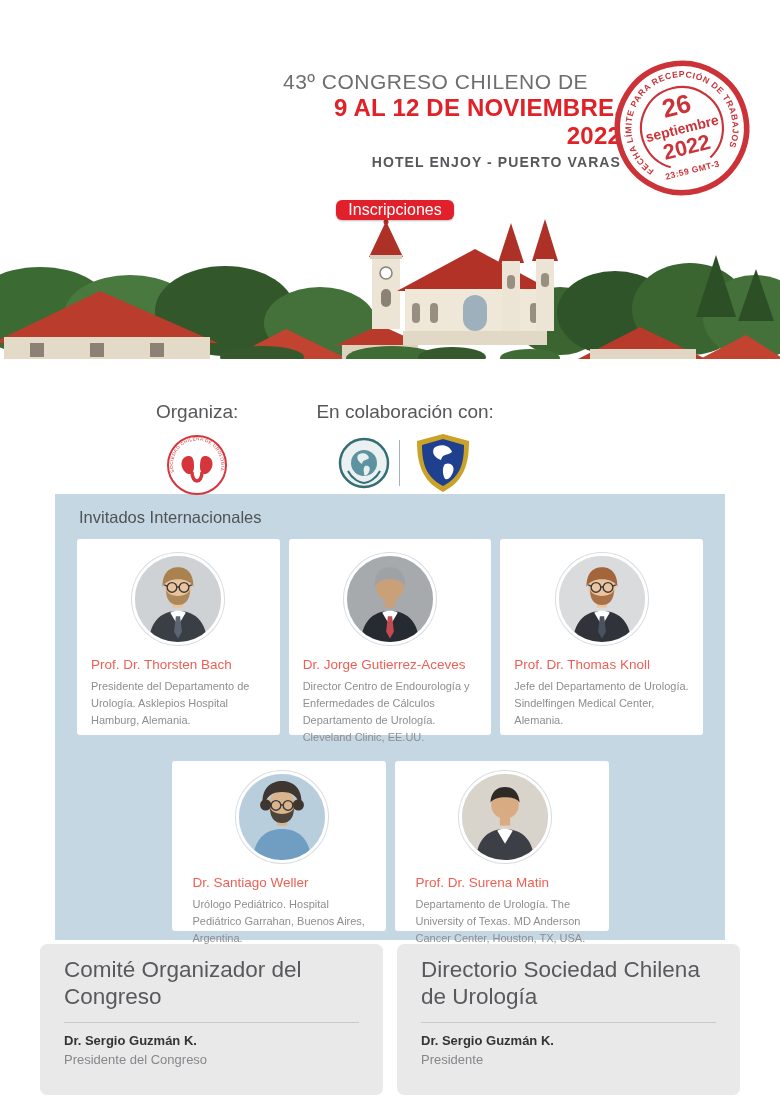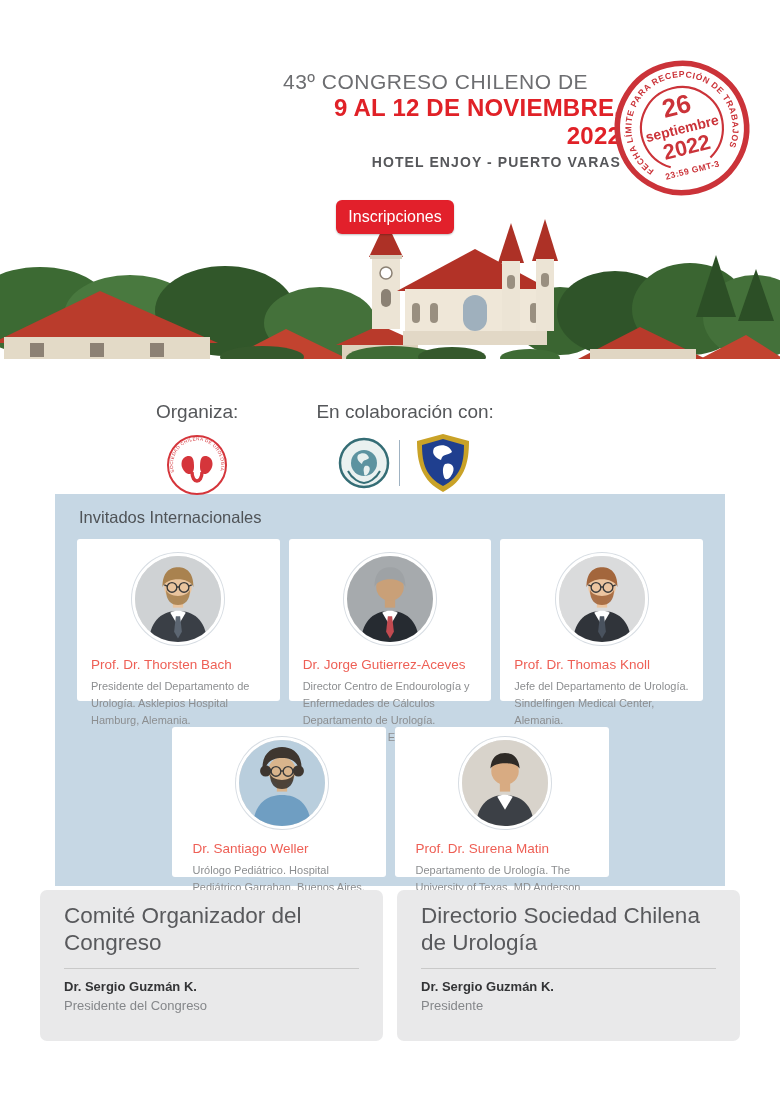--- a/index.html
+++ b/index.html
@@ -12,41 +12,41 @@
   .congress-title{font-size:61px;font-weight:bold;color:#15569E;line-height:.95;
                   letter-spacing:.5px;margin:3px 0 7px -3px;}
   .dates{font-size:24px;font-weight:bold;color:#E02127;text-align:right;letter-spacing:.2px;}
   .venue{font-size:14px;font-weight:bold;color:#56575A;text-align:right;
          letter-spacing:1.1px;margin-top:4px;}
   .stamp{position:absolute;top:58px;right:28px;width:140px;height:140px;transform:rotate(-14deg);}
   .stamp svg{width:100%;height:100%;display:block;}
   
   .hero{position:relative;margin-top:47px;height:142px;}
   .hero svg{display:block;width:780px;height:142px;}
-  .cta{position:absolute;top:-17px;left:336px;width:118px;height:34px;background:#E2202B;
+  .cta{position:absolute;top:-17px;left:336px;width:118px;height:20px;background:#E2202B;
        color:#fff;font-size:16px;border:none;border-radius:6px;cursor:pointer;
        font-family:"Liberation Sans",sans-serif;box-shadow:0 1px 2px rgba(0,0,0,.25);}
   
   .partners{position:relative;z-index:2;display:flex;align-items:flex-start;gap:78px;
             padding-left:156px;margin-top:42px;margin-bottom:-8px;}
   .pcol{text-align:center;}
   .plabel{font-size:19px;color:#55575A;margin-bottom:9px;}
   .logo-row{display:flex;align-items:center;justify-content:center;gap:14px;}
   .aua{display:flex;align-items:center;gap:9px;}
   .aua-div{width:1px;height:46px;background:#9FB2C2;}
   .aua-text{font-family:"Liberation Serif",serif;color:#47647F;font-size:15.5px;
             line-height:1.12;text-align:left;}
   
   .invitados{margin:0 55px;background:#C6D7E4;padding:14px 22px 4px;}
   .sec-title{font-size:16.5px;color:#4F5357;font-weight:normal;margin:0 0 12px 2px;}
   .card-row{display:flex;gap:9px;margin-bottom:26px;}
   .card-row.center{justify-content:center;margin-bottom:0;padding-bottom:5px;}
   .card{background:#fff;border-radius:3px;width:214px;box-sizing:border-box;
-        padding:14px 13px 8px;height:162px;}
-  .card-row.center .card{height:150px;padding-top:10px;padding-left:20px;}
+        padding:14px 13px 8px;height:196px;}
+  .card-row.center .card{height:170px;padding-top:10px;padding-left:20px;}
   .avatar{width:86px;height:86px;border-radius:50%;margin:0 auto;border:3px solid #fff;
           box-shadow:0 0 0 1px rgba(120,140,160,.3);overflow:hidden;background:#ddd;}
   .avatar svg{display:block;width:100%;height:100%;}
   .sp-name{font-size:13.5px;color:#EE5F55;font-weight:normal;margin:12px 0 0 1px;}
   .sp-desc{font-size:11px;color:#8C8E90;line-height:1.55;margin:6px 0 0 1px;}
   
   .committees{display:flex;gap:14px;margin:4px 40px 0;}
   .cbox{flex:1;background:#E9E9EA;padding:13px 24px 28px;box-sizing:border-box;border-radius:7px;}
   .cbox h2{font-size:22.5px;color:#58595C;font-weight:normal;line-height:1.18;margin:0;}
   .cbox hr{border:none;border-top:1px solid #C9C9C9;margin:12px 0 10px;}

